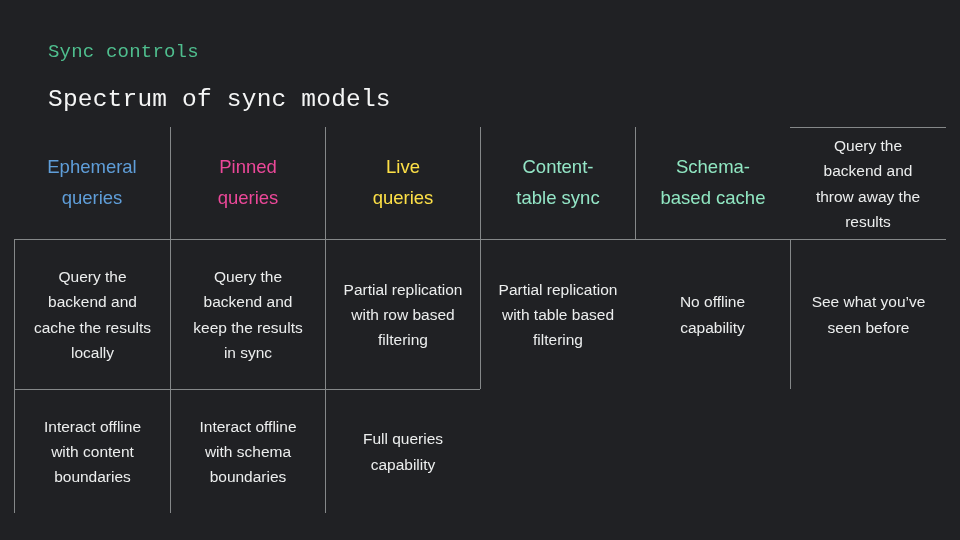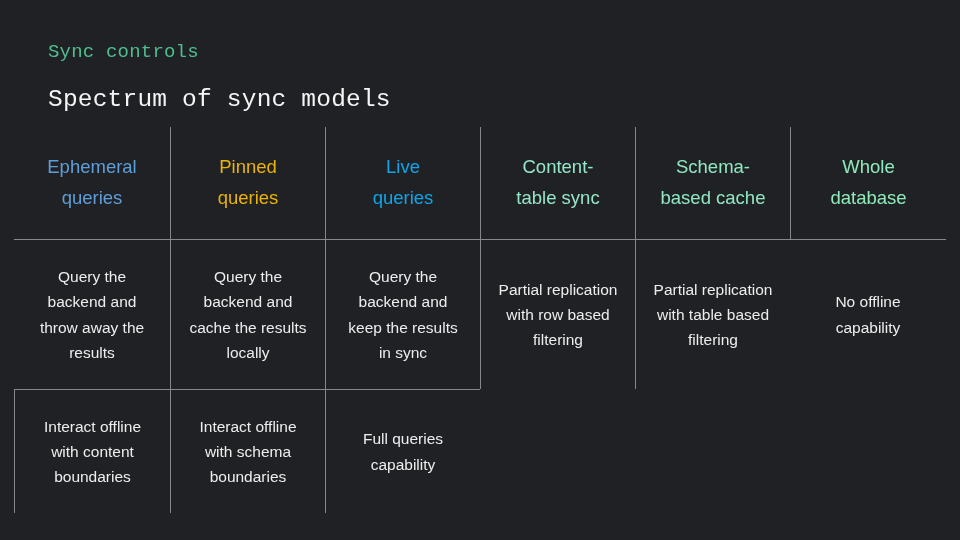--- a/index.html
+++ b/index.html
@@ -74,30 +74,28 @@
 
   <div class="titles">
     <div class="kicker">Sync controls</div>
     <div class="title">Spectrum of sync models</div>
   </div>
 
   <div class="grid">
 
     <div class="cell header" style="color: rgb(95, 158, 217);">Ephemeral
 queries</div>
-    <div class="cell header bl" style="color: #eab308;">Pinned
+    <div class="cell header bl" style="color: #ec4899;">Pinned
 queries</div>
-    <div class="cell header bl" style="color: #0ea5e9;">Live
+    <div class="cell header bl" style="color: #fde047;">Live
 queries</div>
     <div class="cell header bl" style="color: rgb(148, 230, 199);">Content-
 table sync</div>
     <div class="cell header bl" style="color: rgb(144, 231, 194);">Schema-
 based cache</div>
-    <div class="cell header bl" style="color: rgb(142, 234, 186);">Whole
-database</div>
 
     <div class="cell bt">Query the
 backend and
 throw away the
 results</div>
     <div class="cell bt bl">Query the
 backend and
 cache the results
 locally</div>
     <div class="cell bt bl">Query the
@@ -106,20 +104,22 @@
 in sync</div>
     <div class="cell bt bl">Partial replication
 with row based
 filtering</div>
     <div class="cell bt bl">Partial replication
 with table based
 filtering</div>
 
     <div class="cell bt">No offline
 capability</div>
+    <div class="cell bt bl">See what you’ve
+seen before</div>
     <div class="cell bt bl">Interact offline
 with content
 boundaries</div>
     <div class="cell bt bl">Interact offline
 with schema
 boundaries</div>
     <div class="cell bt bl">Full queries
 capability</div>
   </div>
 

